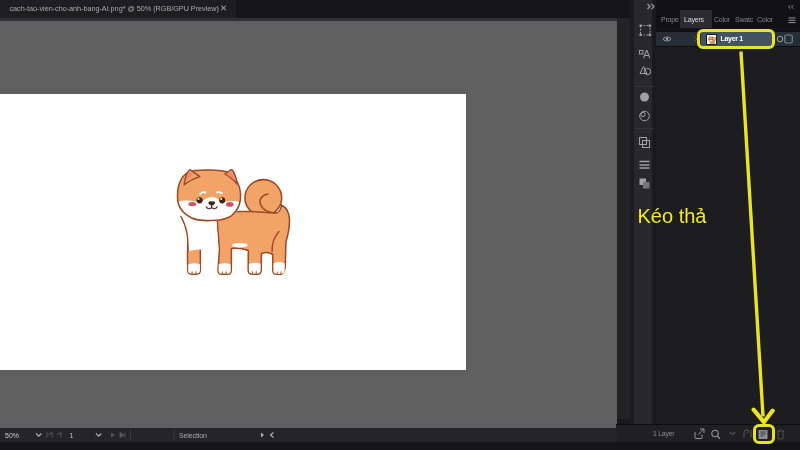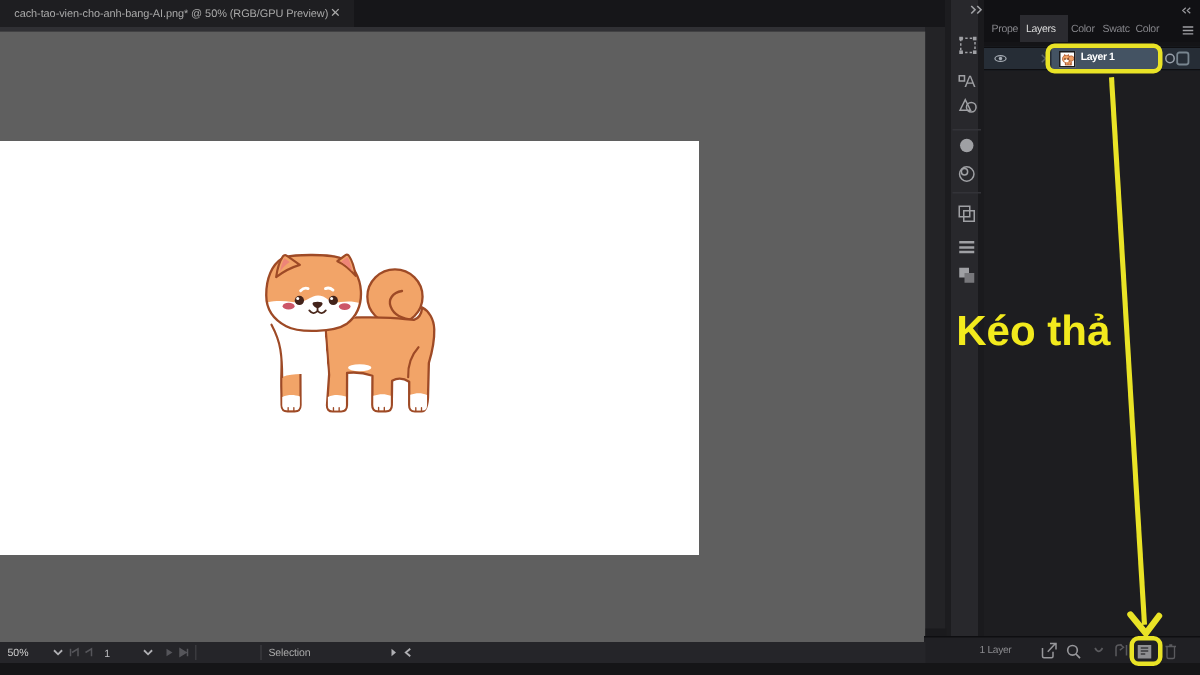--- a/index.html
+++ b/index.html
@@ -167,18 +167,18 @@
   <path d="M 96,5.5 L 98.7,8.2 L 101.4,5.5" stroke="#b0b0b4" stroke-width="1.2" fill="none"></path>
   <path d="M 111,4.5 V 9.5 L 115,7 Z" fill="#55555a"></path>
   <path d="M 120,4.5 V 9.5 L 124,7 Z M 125,4.5 V 9.5" fill="#55555a" stroke="#55555a" stroke-width="1"></path>
   <path d="M 130.5,2 V 12" stroke="#3a3a3e" stroke-width="1"></path>
   <path d="M 174,2 V 12" stroke="#3a3a3e" stroke-width="1"></path>
   <path d="M 261,4.5 L 264,7 L 261,9.5 Z" fill="#b0b0b4"></path>
   <path d="M 273.5,4.5 L 270.5,7 L 273.5,9.5" stroke="#b0b0b4" stroke-width="1.2" fill="none"></path>
 </svg>
 
 <div class="abs" style="left:697px;top:29px;width:77.5px;height:20.2px;border:3.2px solid #e9e326;border-radius:6px;box-sizing:border-box;"></div>
-<div class="abs" style="left:637.5px;top:205px;font-size:28px;font-weight:bold;color:#f2ea1d;">Kéo thả</div>
+<div class="abs" style="left:637.5px;top:205px;font-size:20px;font-weight:normal;color:#f2ea1d;">Kéo thả</div>
 <svg class="abs" style="left:735px;top:48px;" width="45" height="380" viewBox="735 48 45 380">
   <path d="M 741,51.5 L 763,416.5" stroke="#e9e326" stroke-width="3.4" fill="none"></path>
   <path d="M 753.6,409.7 L 763.9,422.2 L 772.7,410.6" stroke="#e9e326" stroke-width="4.2" fill="none" stroke-linejoin="miter" stroke-linecap="round"></path>
 </svg>
 <div class="abs" style="left:753px;top:424px;width:21.5px;height:20px;border:3.2px solid #e9e326;border-radius:6px;box-sizing:border-box;"></div>
 
 </body></html>

